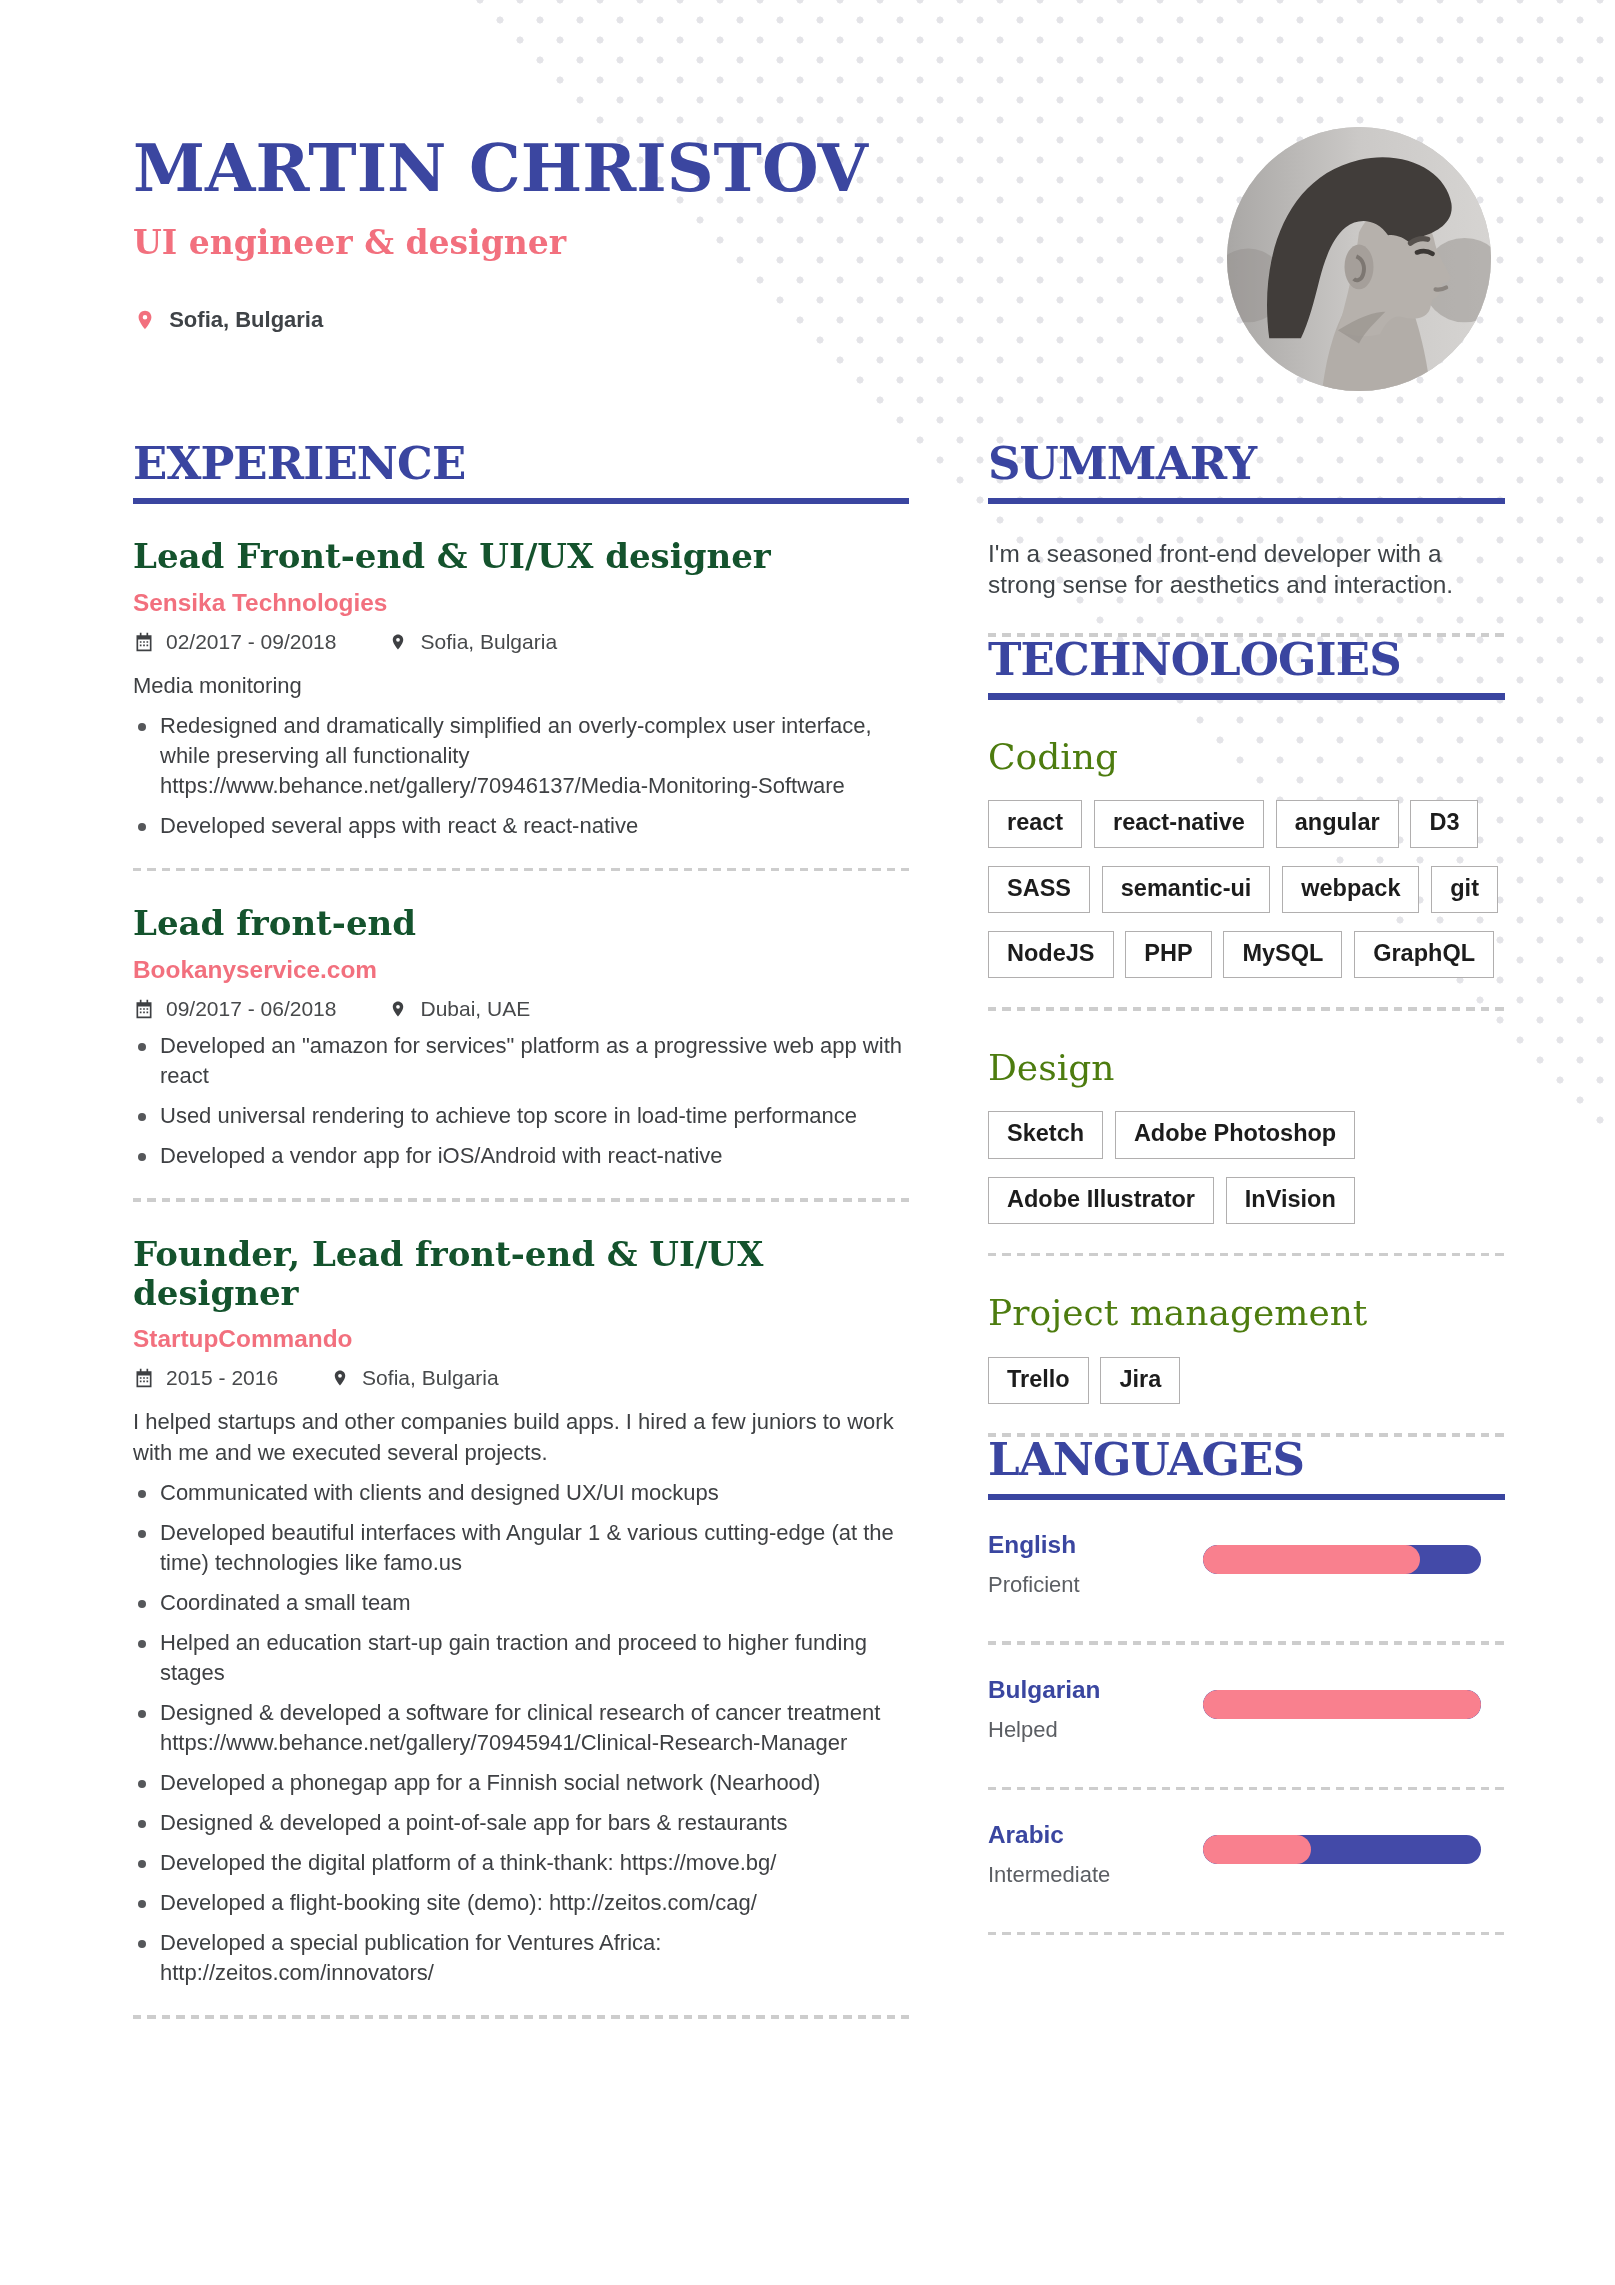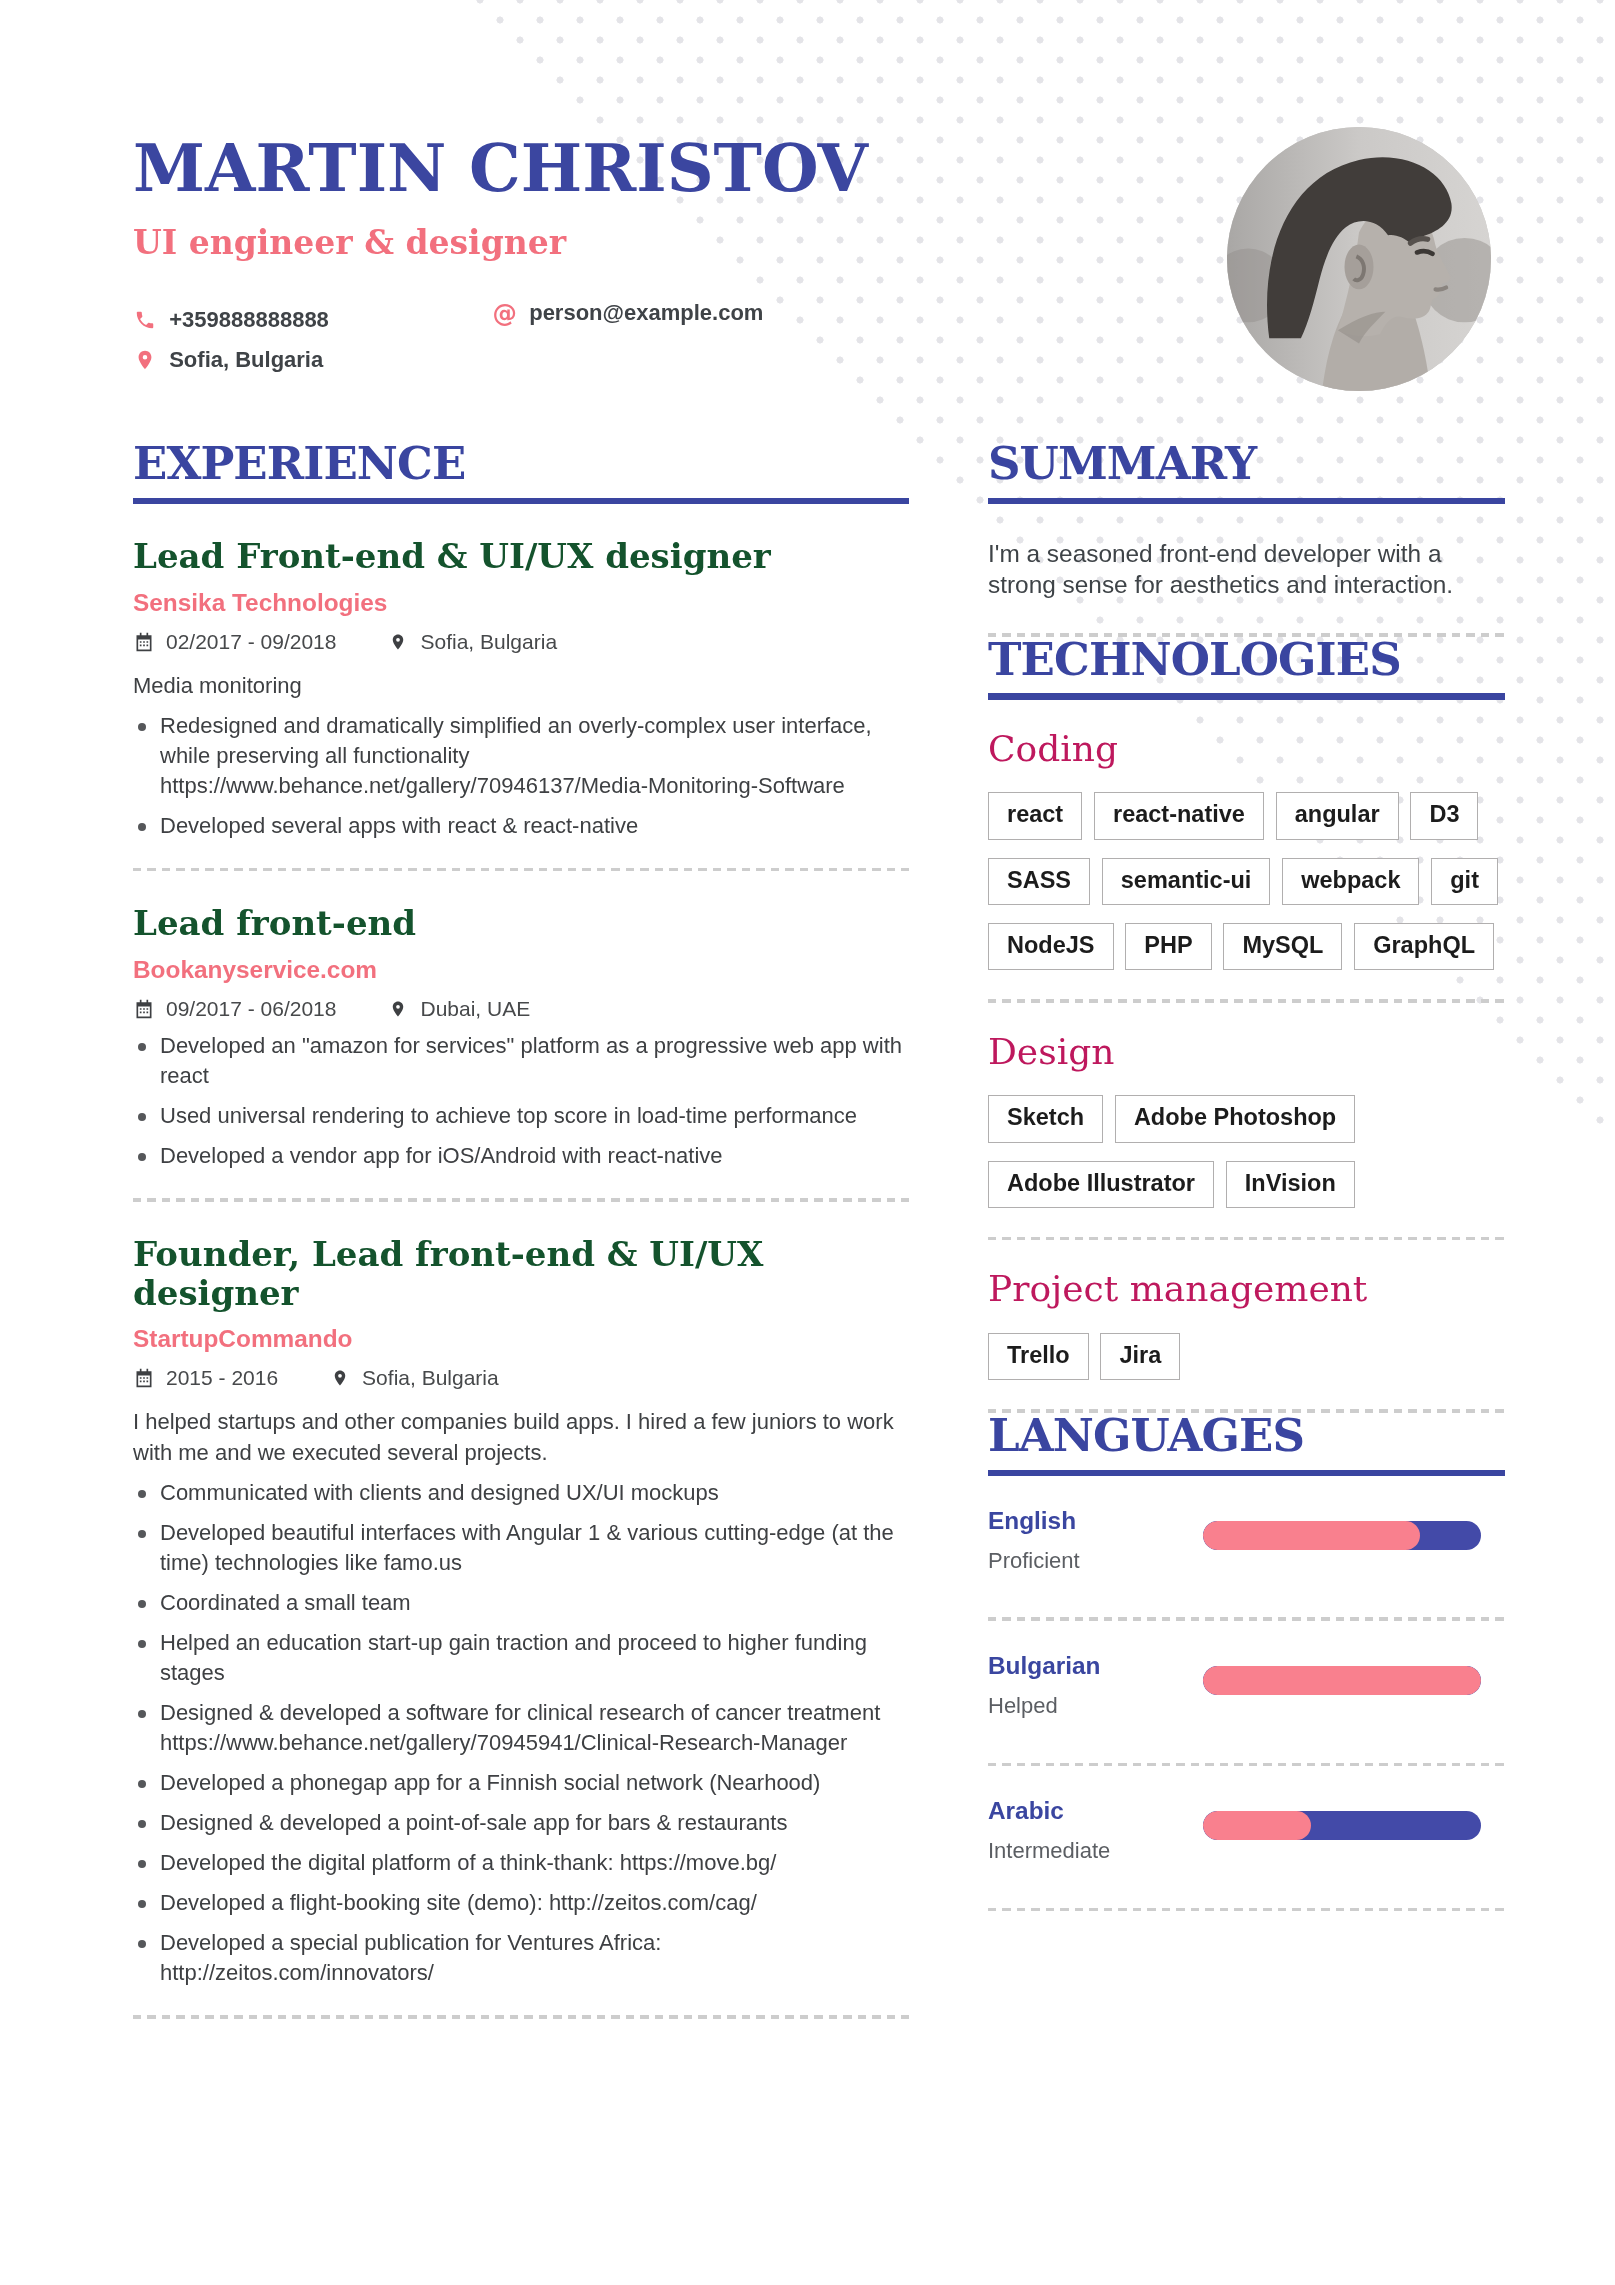--- a/index.html
+++ b/index.html
@@ -52,21 +52,21 @@
   ul.bullets li{position:relative;padding-left:27px;font-size:22px;line-height:30px;color:#3e4043;
                 margin-top:10px;white-space:pre-line;}
   ul.bullets li::before{content:"";position:absolute;left:5.4px;top:11.8px;width:8.1px;height:8.1px;border-radius:50%;
                 background:#55575a;}
   .job-div{margin-top:27px;}
 
   
   .summary-text{font-size:24.4px;line-height:31px;color:#3e4347;margin-top:34px;}
   .div-after-summary{margin-top:33px;}
   .tech-head{margin-top:58px;}
-  .subhead{font-family:"DejaVu Serif", serif;font-weight:400;font-size:36px;color:#be185d;margin-top:28px;}
+  .subhead{font-family:"DejaVu Serif", serif;font-weight:400;font-size:36px;color:#4d7c0f;margin-top:36px;}
   .tag-rows{margin-top:23.5px;}
   .tag-row{display:flex;gap:11.8px;margin-top:18px;}
   .tag-row:first-child{margin-top:0;}
   .tag{border:1.8px solid #b1afaf;padding:10px 18px 11.8px 18px;font-size:23.5px;font-weight:700;color:#1c1c1c;
        line-height:1;white-space:nowrap;background:#fff;}
   .group-div{margin-top:29px;}
   .lang-head{margin-top:58px;}
   .lang-item{position:relative;margin-top:31px;min-height:87px;}
   .lang-name{font-size:24.4px;font-weight:700;color:#3a46a0;}
   .lang-level{font-size:22px;color:#5b5e63;margin-top:12.7px;}
@@ -107,36 +107,20 @@
 
   <div class="hdr">
     <div class="name">MARTIN CHRISTOV</div>
     <div class="role">UI engineer &amp; designer</div>
   </div>
   <div class="contacts">
     <div class="c-row">
       <div class="c-item">
         <span class="ic">
           <svg viewBox="0 0 24 24" width="22" height="22">
-              <path fill="#f2707e" d="M6.6 10.8c1.4 2.8 3.8 5.1 6.6 6.6l2.2-2.2c.3-.3.7-.4 1-.2 1.1.4 2.3.6 3.6.6.6 0 1 .4 1 1V20c0 .6-.4 1-1 1C10.6 21 3 13.4 3 4c0-.6.4-1 1-1h3.5c.6 0 1 .4 1 1 0 1.2.2 2.4.6 3.6.1.3 0 .7-.2 1l-2.3 2.2z"></path>
-            </svg>
-        </span>
-        <span>+359888888888</span>
-      </div>
-      <div class="c-item c-email">
-        <span class="ic">
-            <span class="at">@</span>
-          </span>
-        <span>person@example.com</span>
-      </div>
-    </div>
-    <div class="c-row">
-      <div class="c-item">
-        <span class="ic">
-          <svg viewBox="0 0 24 24" width="22" height="22">
               <path fill="#f2707e" d="M12 2C8.1 2 5 5.1 5 9c0 5.2 7 13 7 13s7-7.8 7-13c0-3.9-3.1-7-7-7zm0 9.5A2.5 2.5 0 1 1 12 6.5a2.5 2.5 0 0 1 0 5z"></path>
             </svg>
         </span>
         <span>Sofia, Bulgaria</span>
       </div>
     </div>
   </div>
 
   <div class="col-left">
     <h2 class="sec">EXPERIENCE</h2>

